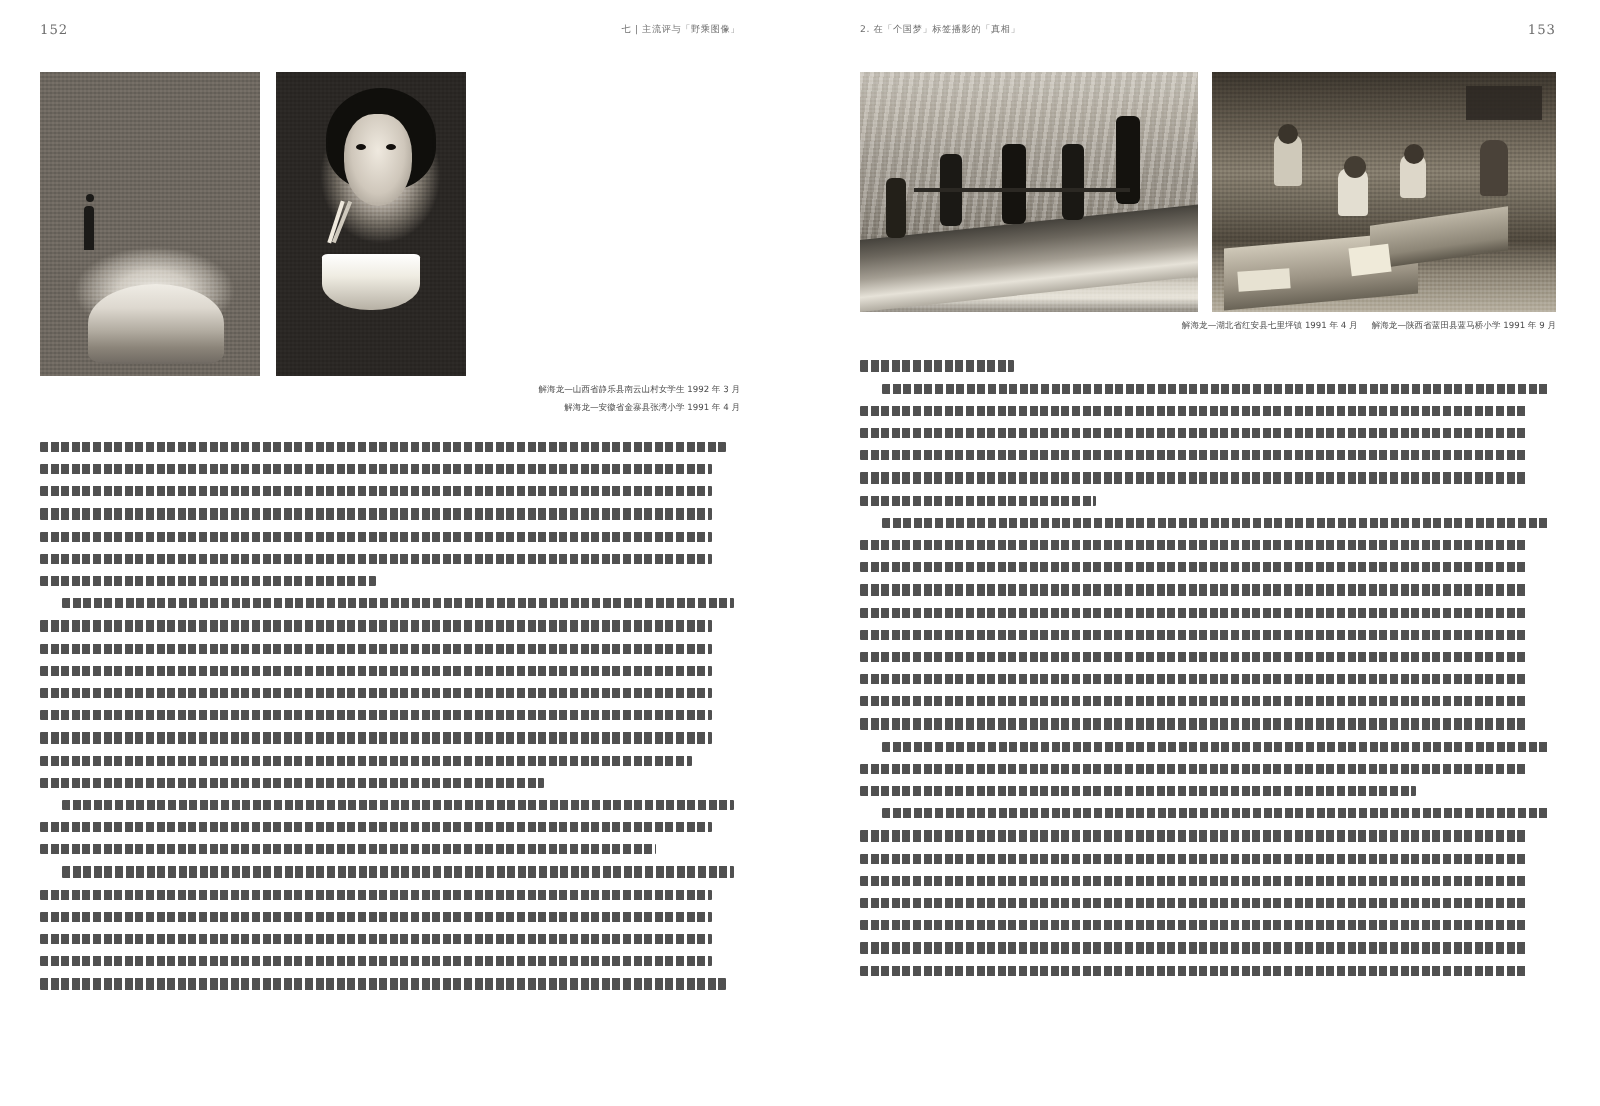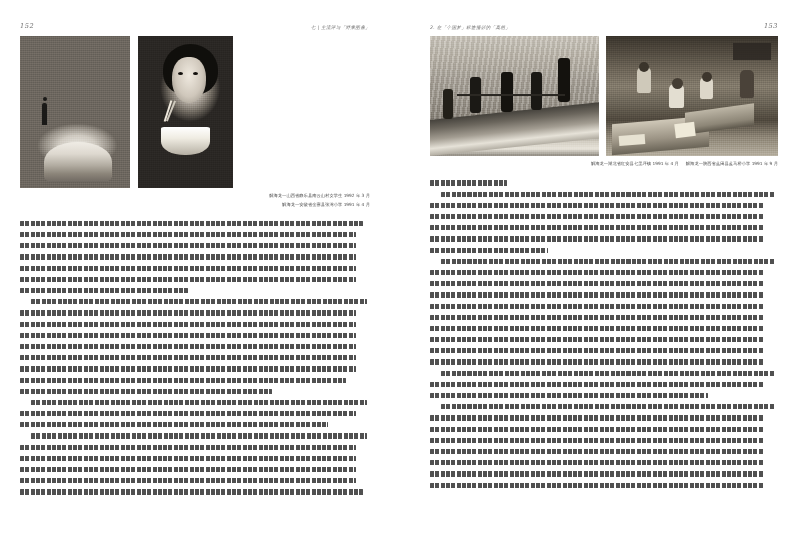--- a/index.html
+++ b/index.html
@@ -8,24 +8,23 @@
     background:#ffffff;
     font-family:"DejaVu Sans","Liberation Sans",sans-serif;
   }
   .spread{position:relative;width:800px;height:553px;display:flex;background:#fff;}
   .page{position:relative;width:400px;height:553px;background:#ffffff;box-sizing:border-box;}
   .page.left{padding:0 30px 0 20px;}
   .page.right{padding:0 22px 0 30px;}
 
   
   .runhead{
-    position:relative;height:30px;display:flex;align-items:flex-end;
+    position:relative;height:30px;display:flex;align-items:center;
     font-size:5.2px;color:#5a5a5a;letter-spacing:.3px;
     padding-bottom:6px;
-    font-style:italic;
   }
   .runhead.left{justify-content:space-between;}
   .runhead.right{justify-content:space-between;}
   .folio{font-size:6.6px;color:#6b6b6b;font-family:"DejaVu Serif","Liberation Serif",serif;letter-spacing:.5px;}
   .chaptitle{font-size:4.6px;color:#6f6f6f;white-space:nowrap;}
 
   
   .figrow{display:flex;gap:6px;align-items:flex-start;}
   .photo{
     position:relative;overflow:hidden;background:#8d8d8d;

